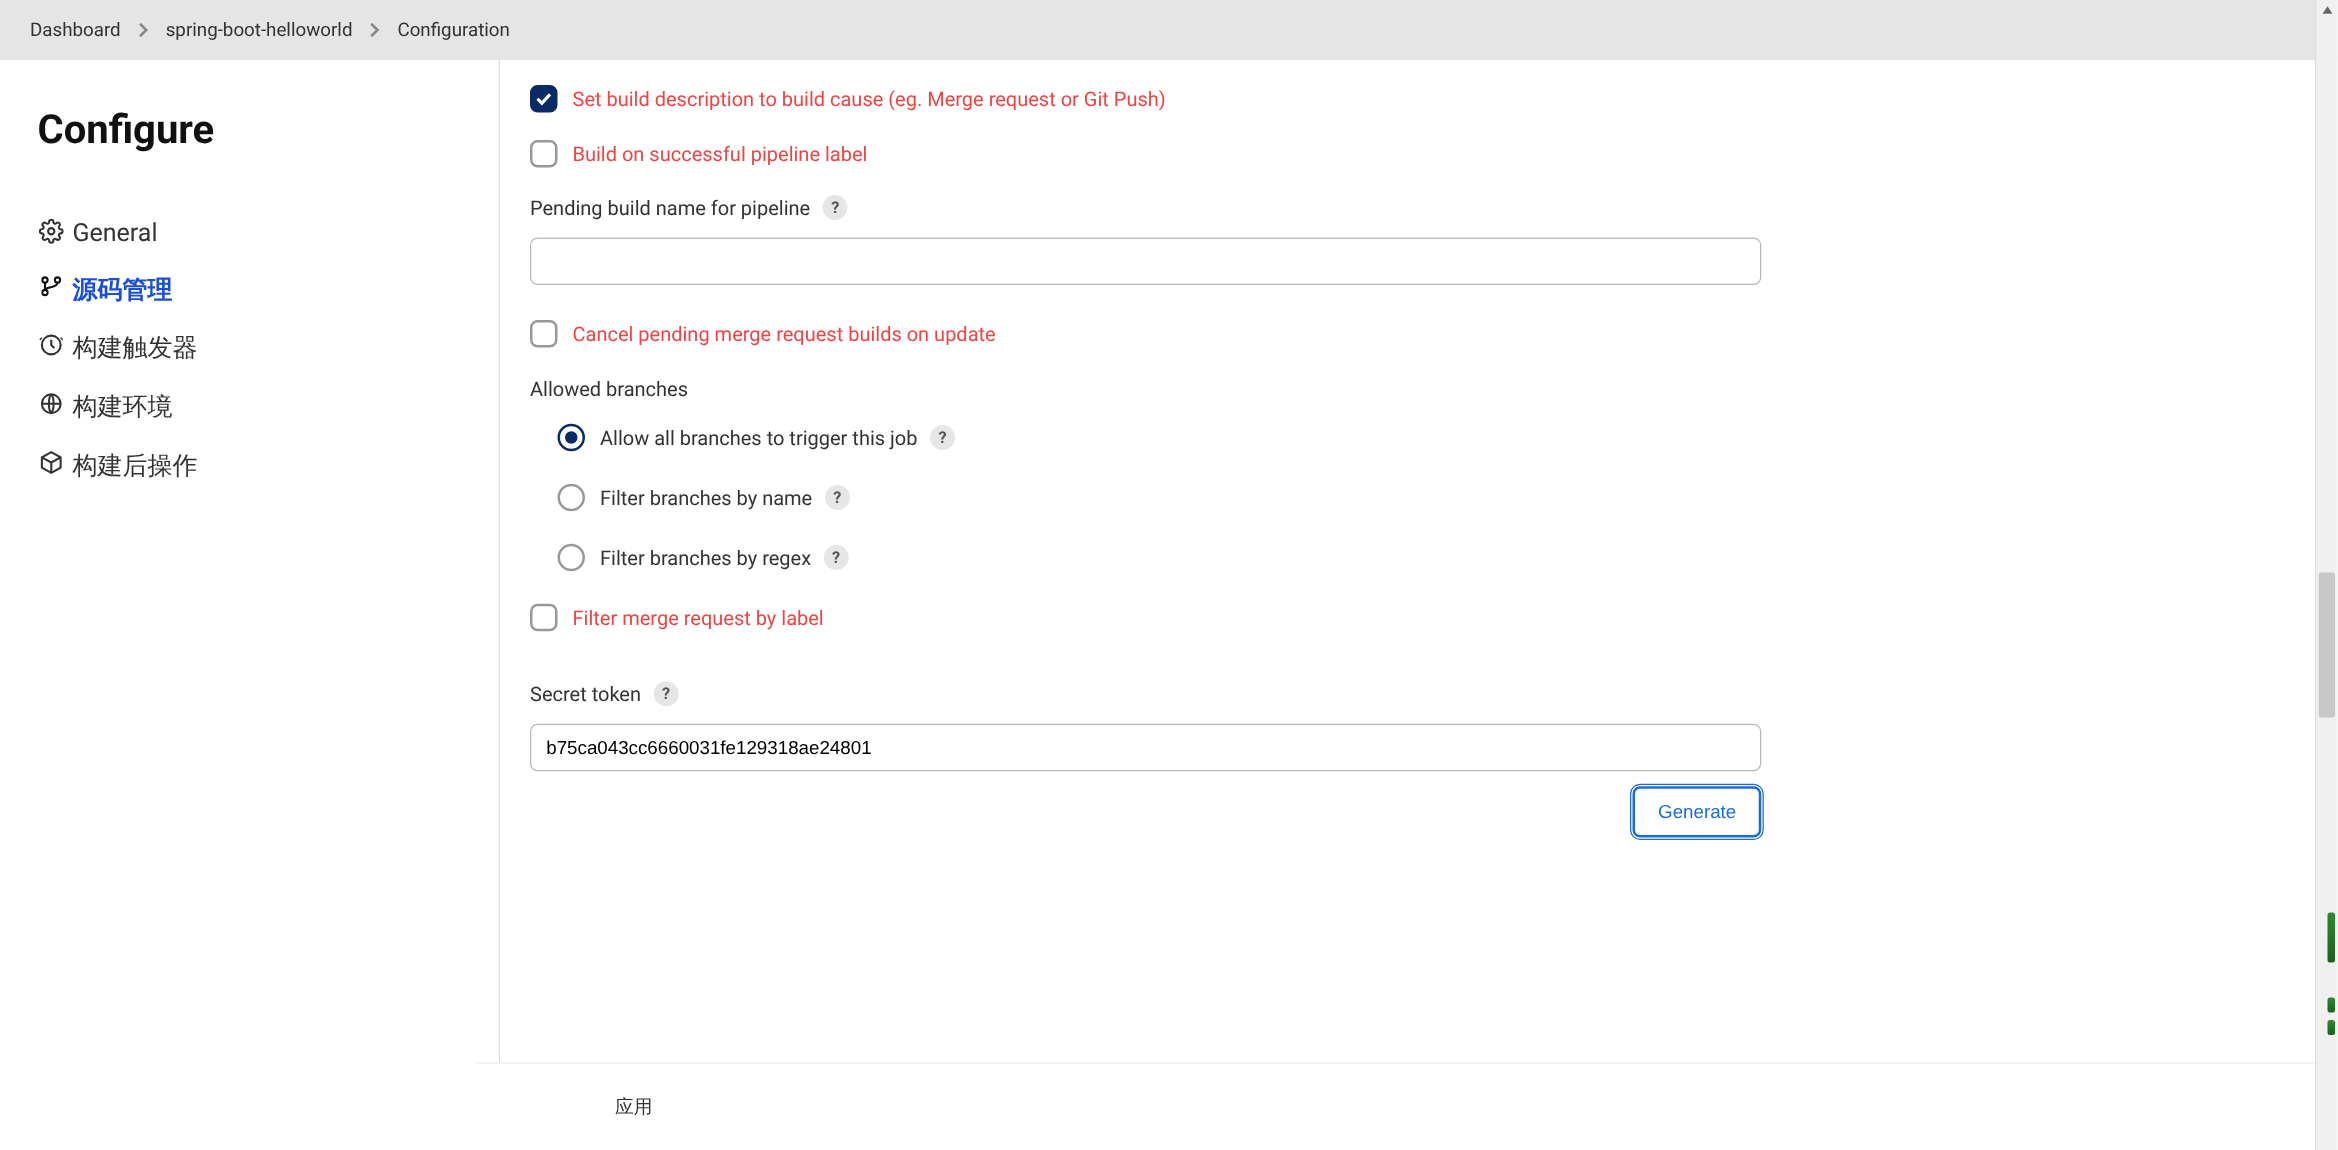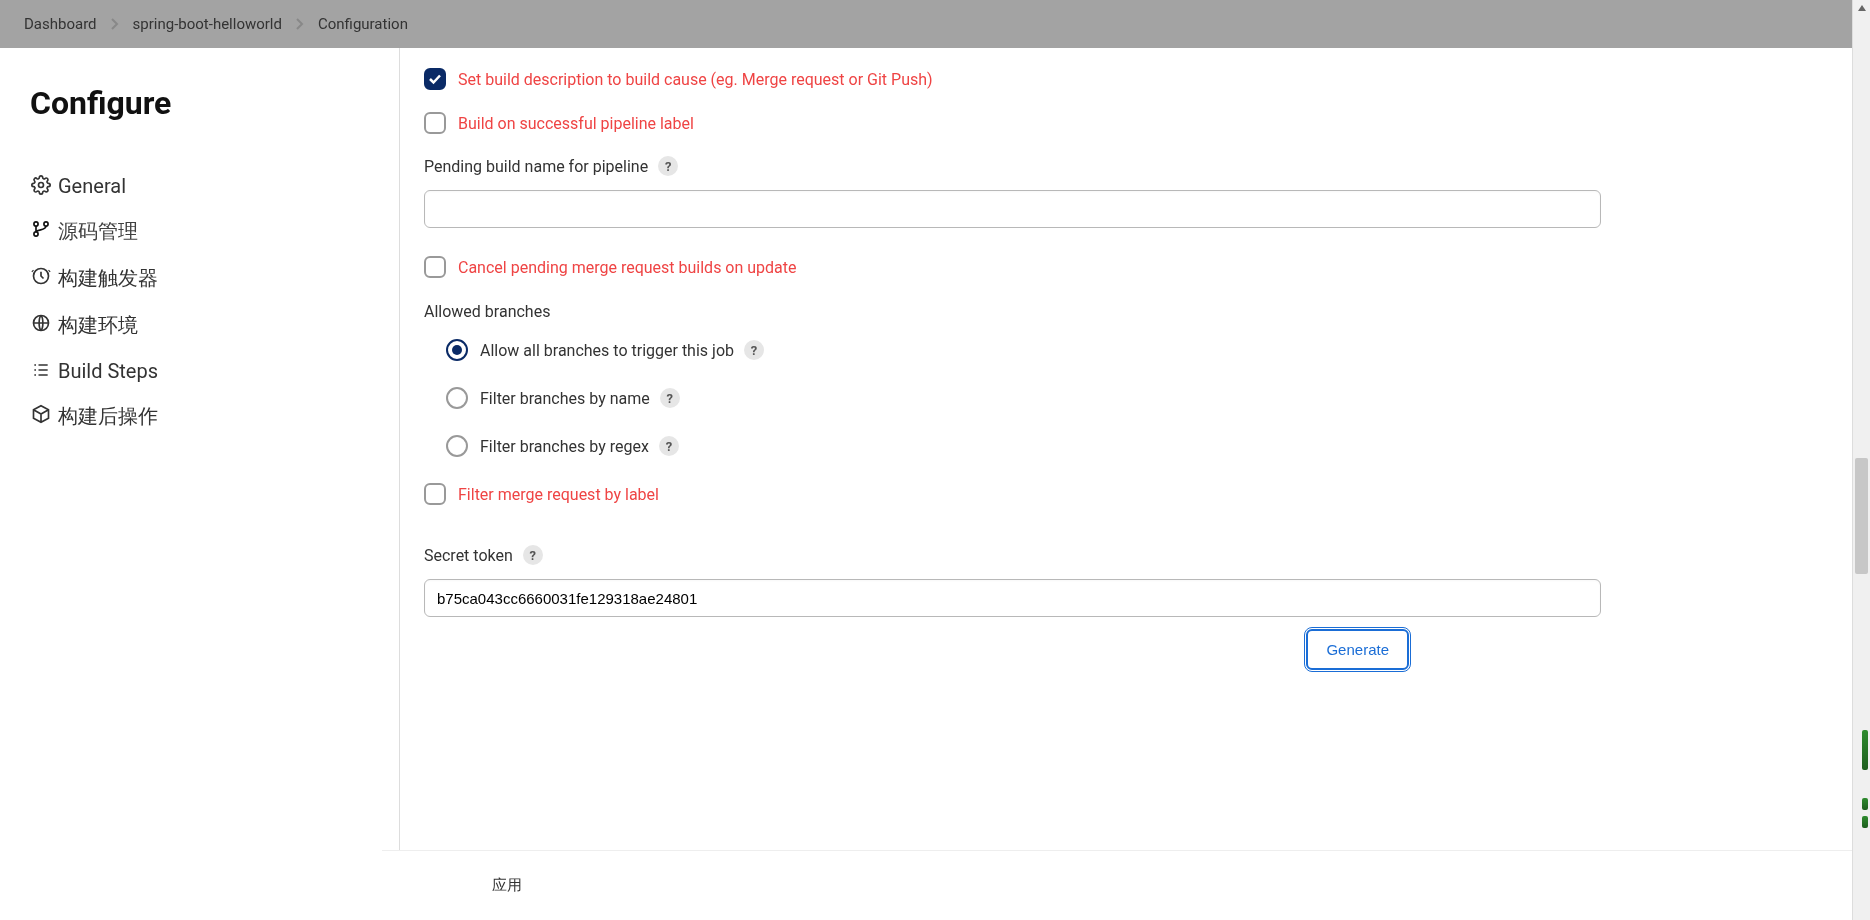--- a/index.html
+++ b/index.html
@@ -1,43 +1,43 @@
 <!DOCTYPE html>
 <html><head>
 <meta charset="utf-8">
 <style>
   * { box-sizing: border-box; margin: 0; padding: 0; }
   body { font-family: -apple-system, BlinkMacSystemFont, "Segoe UI", Roboto, Helvetica, Arial, sans-serif; color: #333; background: #f6f6f6; }
   .viewport { width: 1870px; height: 920px; position: relative; background: #fff; overflow: hidden; }
 
   
-  .breadcrumb-bar { height: 48px; background: #a3a3a3; display: flex; align-items: center; padding: 0 24px; border-bottom: 0; width: 100%; }
+  .breadcrumb-bar { height: 48px; background: #e5e5e5; display: flex; align-items: center; padding: 0 24px; border-bottom: 0; width: 100%; }
   .breadcrumb-item { color: #333; font-size: 15px; text-decoration: none; cursor: pointer; }
   .breadcrumb-sep { margin: 0 14px; color: #888; display: inline-flex; align-items: center; }
 
   
   .main-wrap { display: flex; height: calc(100% - 48px); background: #fff; }
   .sidebar { width: 400px; min-width: 400px; padding: 36px 0 0 30px; border-right: 1px solid #ddd; }
   .sidebar-title { font-size: 32px; font-weight: 700; color: #111; margin-bottom: 42px; }
   .side-item { display: flex; gap: 6px; font-size: 20px; color: #333; padding: 10px 0; cursor: pointer; }
-  .side-item.active { font-weight: 400; color: #404040; }
+  .side-item.active { font-weight: 700; color: #1d4ed8; }
   .side-icon { width: 22px; height: 22px; display: inline-flex; align-items: center; justify-content: center; }
 
   .content { flex: 1; padding: 20px 140px 20px 24px; overflow: auto; }
 
   .field-row { display: flex; align-items: center; margin: 0 0 22px 0; }
   .chk { width: 22px; height: 22px; border: 2px solid #999; border-radius: 6px; background: #fff; margin-right: 12px; display:inline-flex; align-items:center; justify-content:center; cursor:pointer; flex-shrink:0; }
   .chk.checked { background: #0a2a66; border-color: #0a2a66; }
   .chk.checked svg { display: block; }
   .chk svg { display: none; }
   .chk-label { font-size: 16px; color: #ef4444; }
 
   .section-label { font-size: 16px; color: #333; margin: 18px 0 14px 0; display: flex; align-items: center; gap: 10px; }
   .help { width: 20px; height: 20px; border-radius: 50%; background: #e6e6e6; color: #555; font-size: 13px; font-weight: 700; display: inline-flex; align-items: center; justify-content: center; cursor: pointer; }
-  .text-input { width: 1177px; height: 38px; border: 1px solid #b8b8b8; border-radius: 6px; font-size: 15px; padding: 0 12px; background: #fff; box-shadow: 0 1px 2px rgba(0,0,0,0.03) inset; }
+  .text-input { width: 985px; height: 38px; border: 1px solid #b8b8b8; border-radius: 6px; font-size: 15px; padding: 0 12px; background: #fff; box-shadow: 0 1px 2px rgba(0,0,0,0.03) inset; }
 
   .subsection { font-size: 16px; color: #333; margin: 24px 0 18px 0; }
 
   .radio { width: 22px; height: 22px; border: 2px solid #999; border-radius: 50%; margin-right: 12px; display:inline-flex; align-items:center; justify-content:center; cursor:pointer; flex-shrink:0; }
   .radio.selected { border-color: #0a2a66; }
   .radio .dot { width: 10px; height: 10px; border-radius: 50%; background: #0a2a66; display: none; }
   .radio.selected .dot { display: block; }
 
   .radio-row { display: flex; align-items: center; margin-bottom: 26px; padding-left: 22px; }
   .radio-label { font-size: 16px; color: #333; margin-right: 10px; }
@@ -119,28 +119,20 @@
       <div class="side-item">
         <span class="side-icon">
           <svg width="20" height="20" viewBox="0 0 24 24" fill="none" stroke="#333" stroke-width="2">
               <circle cx="12" cy="12" r="9"></circle>
               <path d="M3 12 H21 M12 3 C15 6 15 18 12 21 M12 3 C9 6 9 18 12 21"></path>
             </svg>
         </span>
         <span>构建环境</span>
       </div>
 
-      <div class="side-item">
-        <span class="side-icon">
-          <svg width="20" height="20" viewBox="0 0 24 24" fill="none" stroke="#333" stroke-width="2">
-              <path d="M4 6 H6 M9 6 H20 M4 12 H6 M9 12 H20 M4 18 H6 M9 18 H20"></path>
-            </svg>
-        </span>
-        <span>Build Steps</span>
-      </div>
 
       <div class="side-item">
         <span class="side-icon">
           <svg width="20" height="20" viewBox="0 0 24 24" fill="none" stroke="#333" stroke-width="2">
               <path d="M12 2 L21 7 V17 L12 22 L3 17 V7 Z M3 7 L12 12 L21 7 M12 12 V22"></path>
             </svg>
         </span>
         <span>构建后操作</span>
       </div>
     </div>

